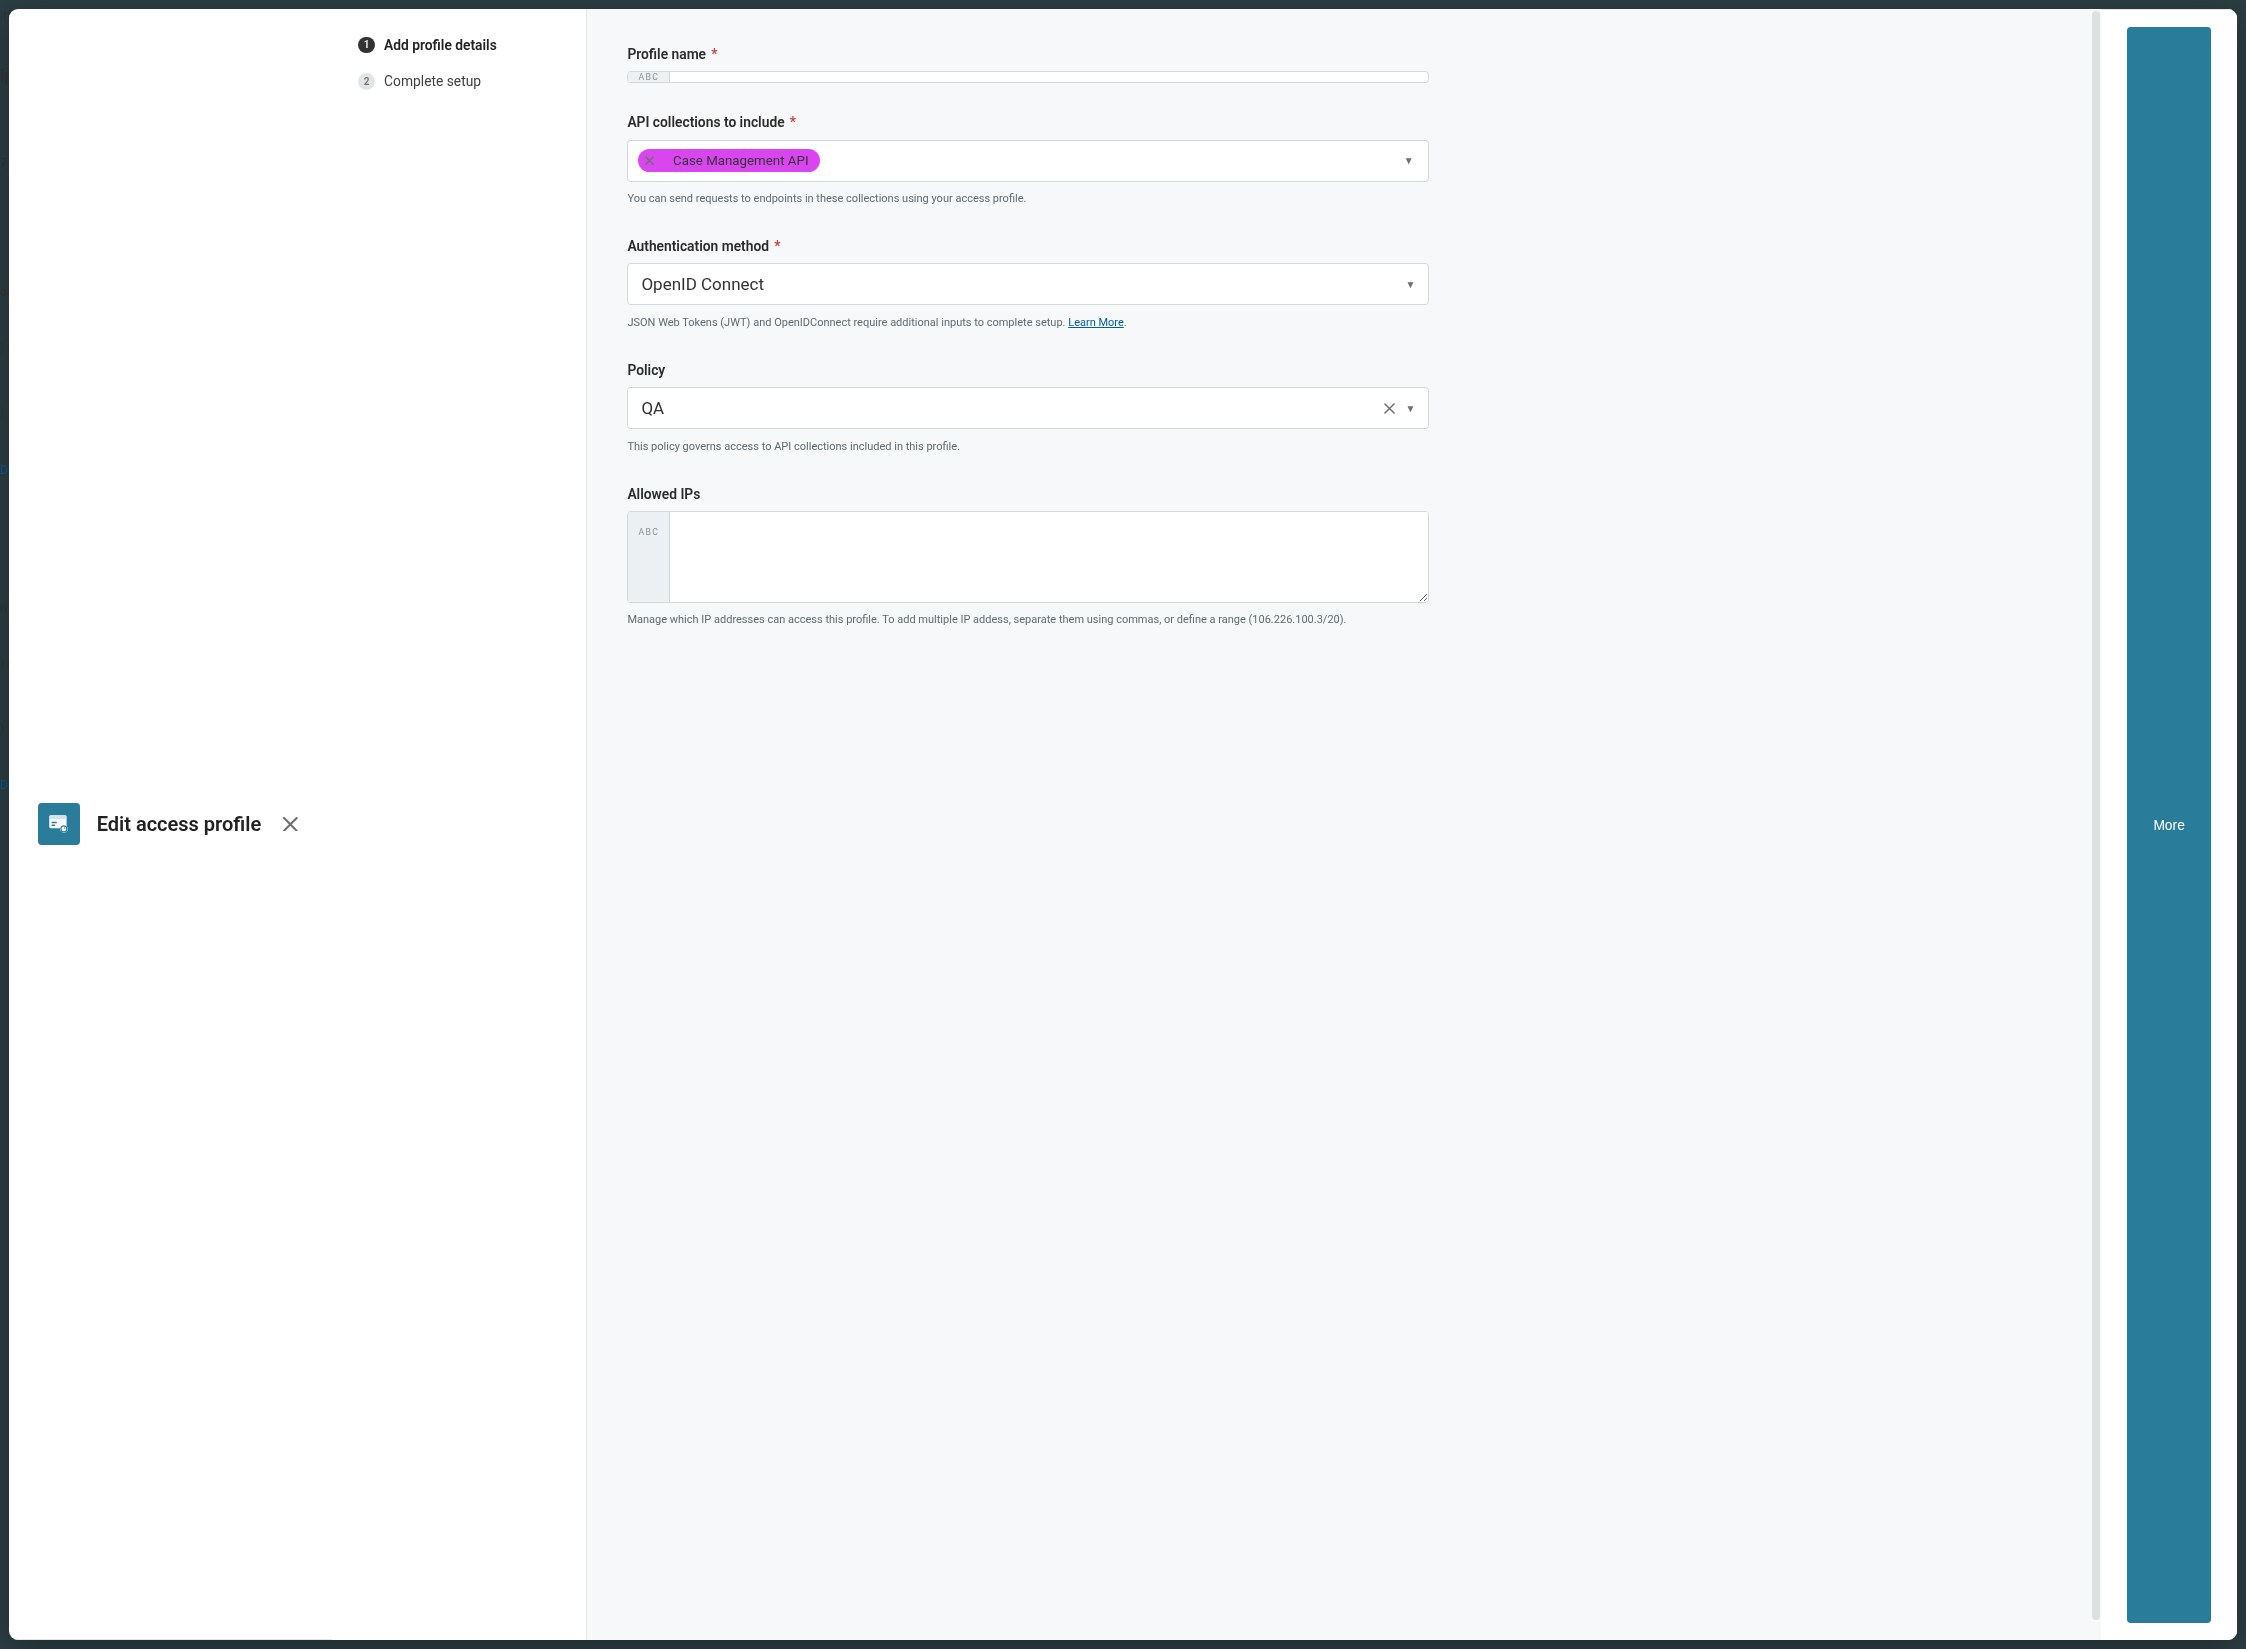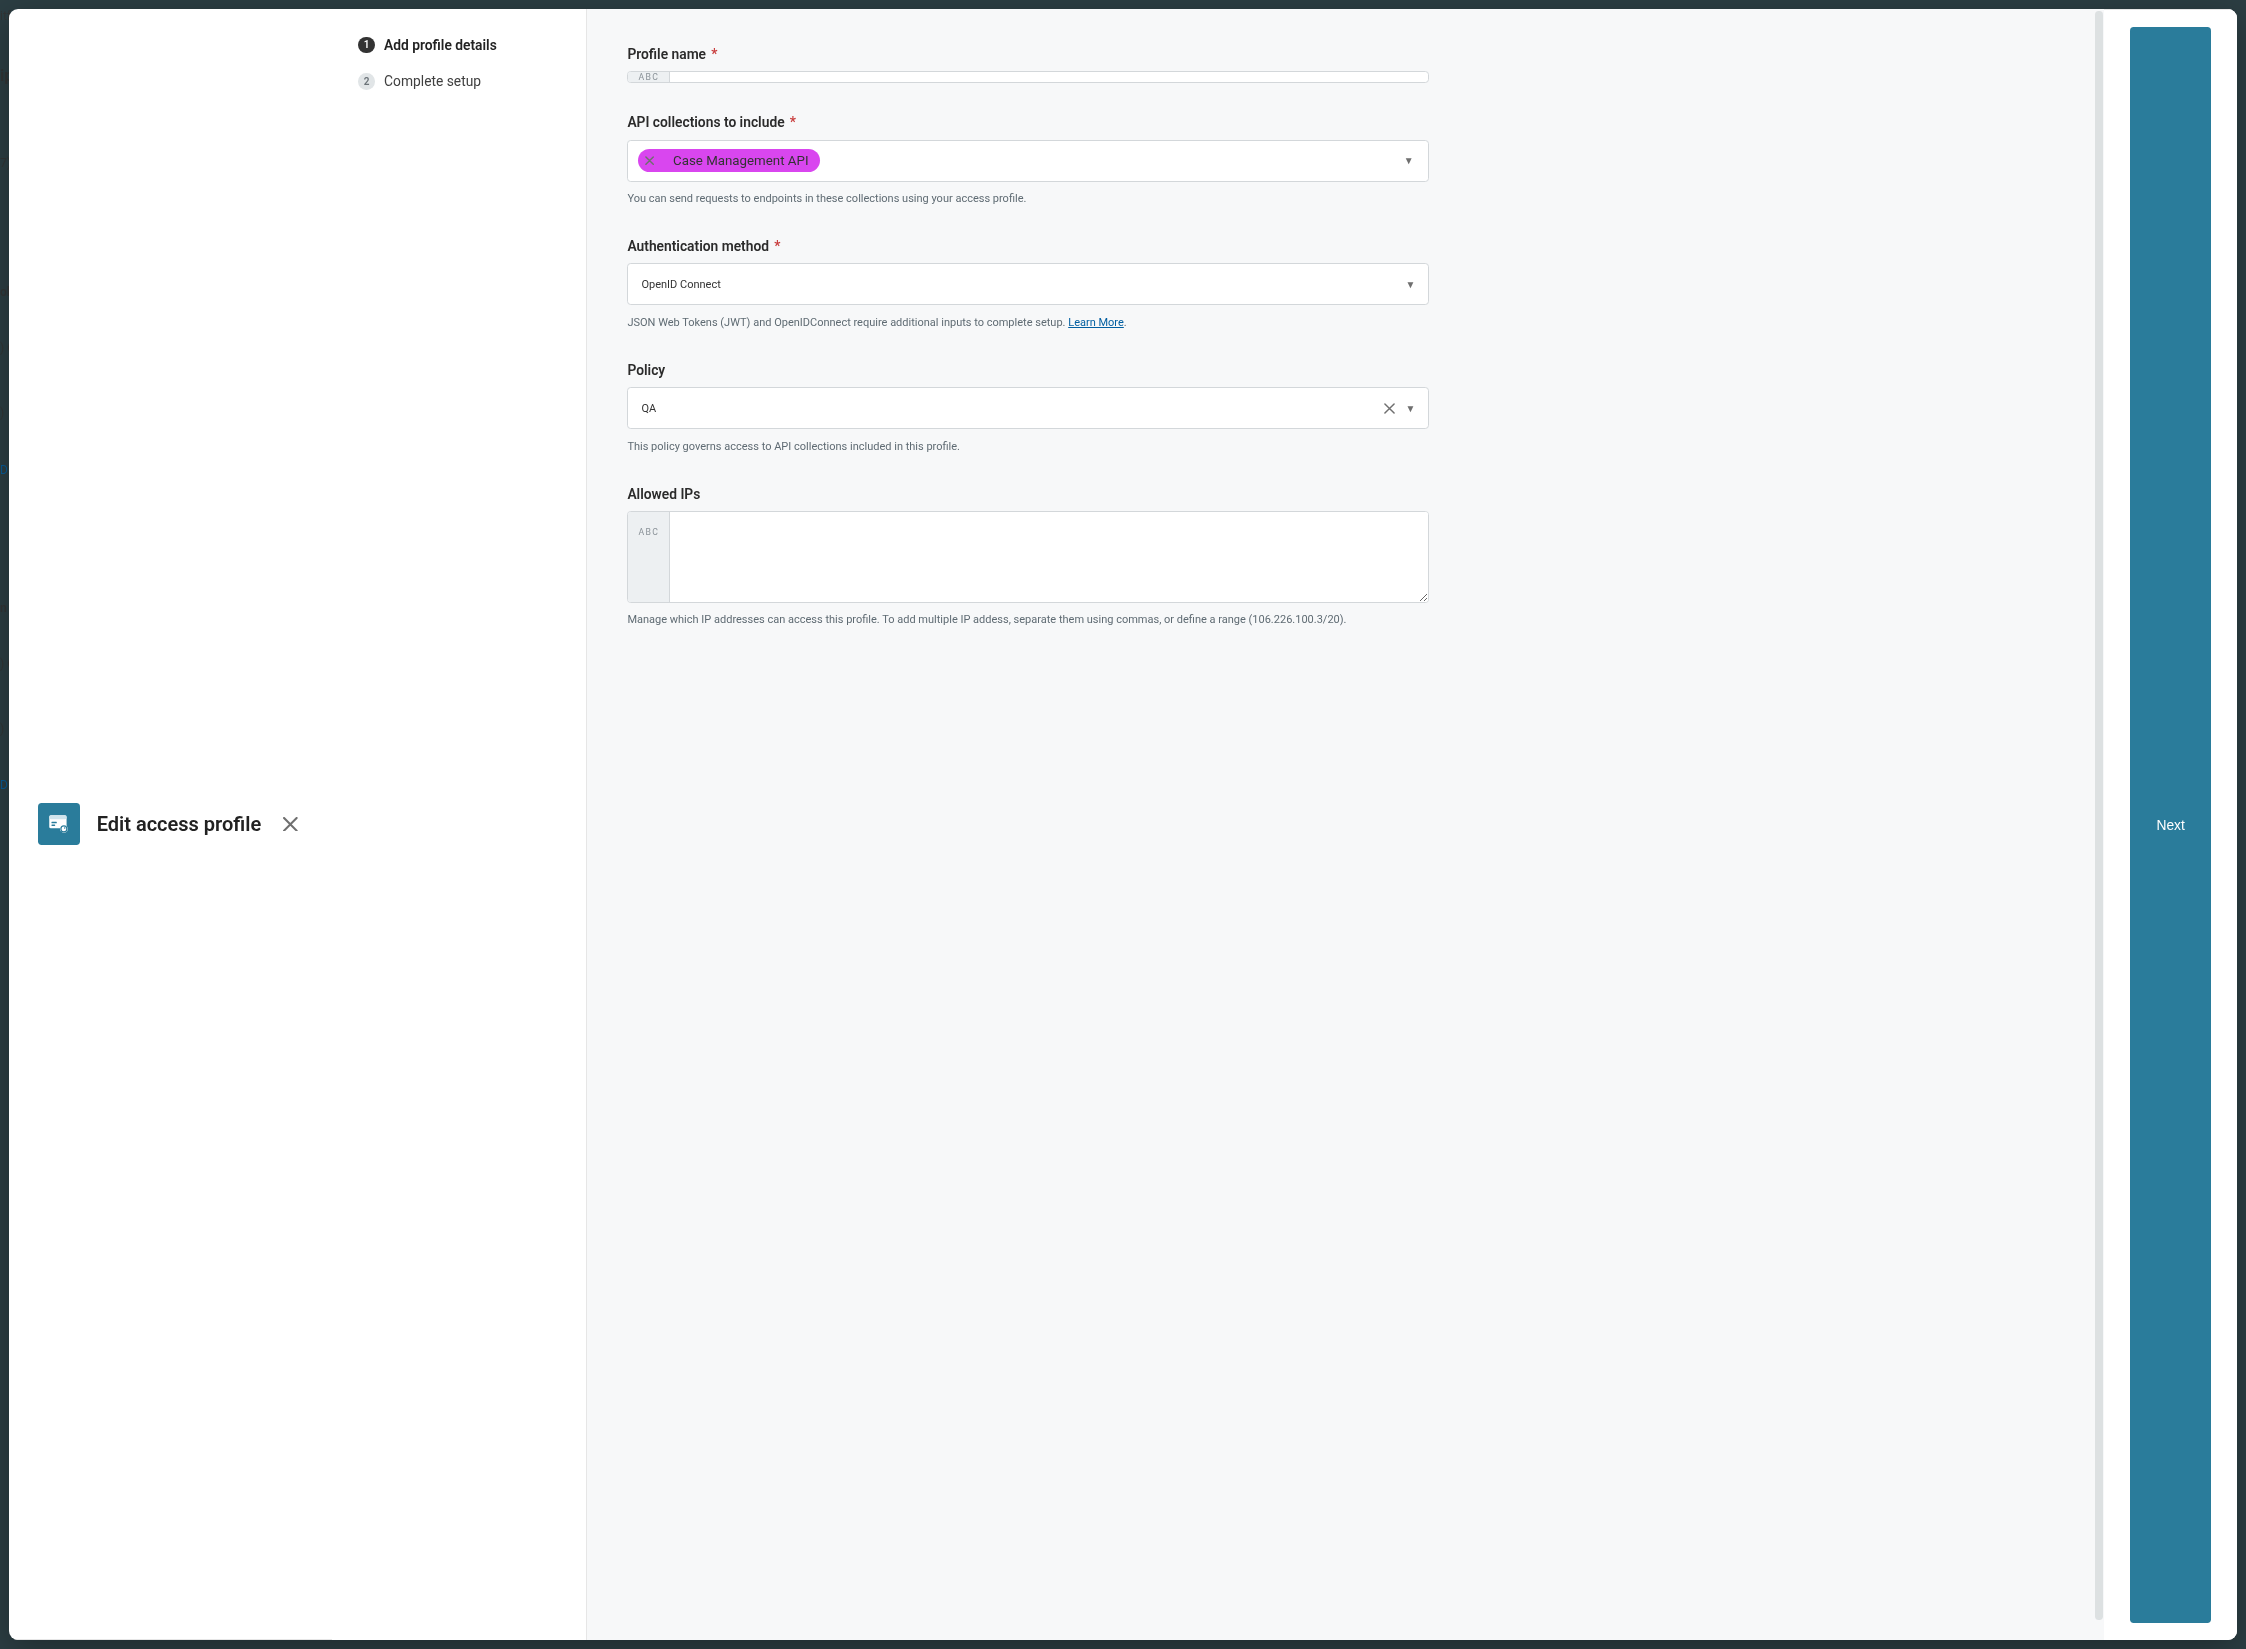--- a/index.html
+++ b/index.html
@@ -165,21 +165,21 @@
   .dropdown {
     display: flex;
     align-items: center;
     border: 0.9px solid #d3d7da;
     border-radius: 3.7px;
     background: #fff;
     padding: 0 13px;
     height: 42px;
     cursor: pointer;
   }
-  .dropdown .dd-value { flex: 1; font-size: 11px; color: #333; }
+  .dropdown .dd-value { flex: 1; font-size: 17px; color: #333; }
   .dropdown .dd-clear { color: #6f6f6f; font-size: 13px; margin-right: 11px; cursor: pointer; display:flex; }
   .dropdown .dd-caret { color: #6f6f6f; font-size: 10px; }
   .textarea-wrap {
     display: flex;
     border: 0.9px solid #d3d7da;
     border-radius: 3.7px;
     background: #fff;
     overflow: hidden;
   }
   .textarea-wrap .input-prefix { align-items: flex-start; padding-top: 14.7px; }
@@ -339,18 +339,18 @@
               <textarea class="textarea-field" style=""></textarea>
             </div>
             <div class="help-text">Manage which IP addresses can access this profile. To add multiple IP addess, separate them using commas, or define a range (106.226.100.3/20).</div>
           </div>
 
         </div>
       </div>
     </div>
 
     <div class="modal-footer">
-      <button class="btn-primary">Next</button>
+      <button class="btn-primary">More</button>
     </div>
 
   </div>
 </div>
 
 
 </body></html>

